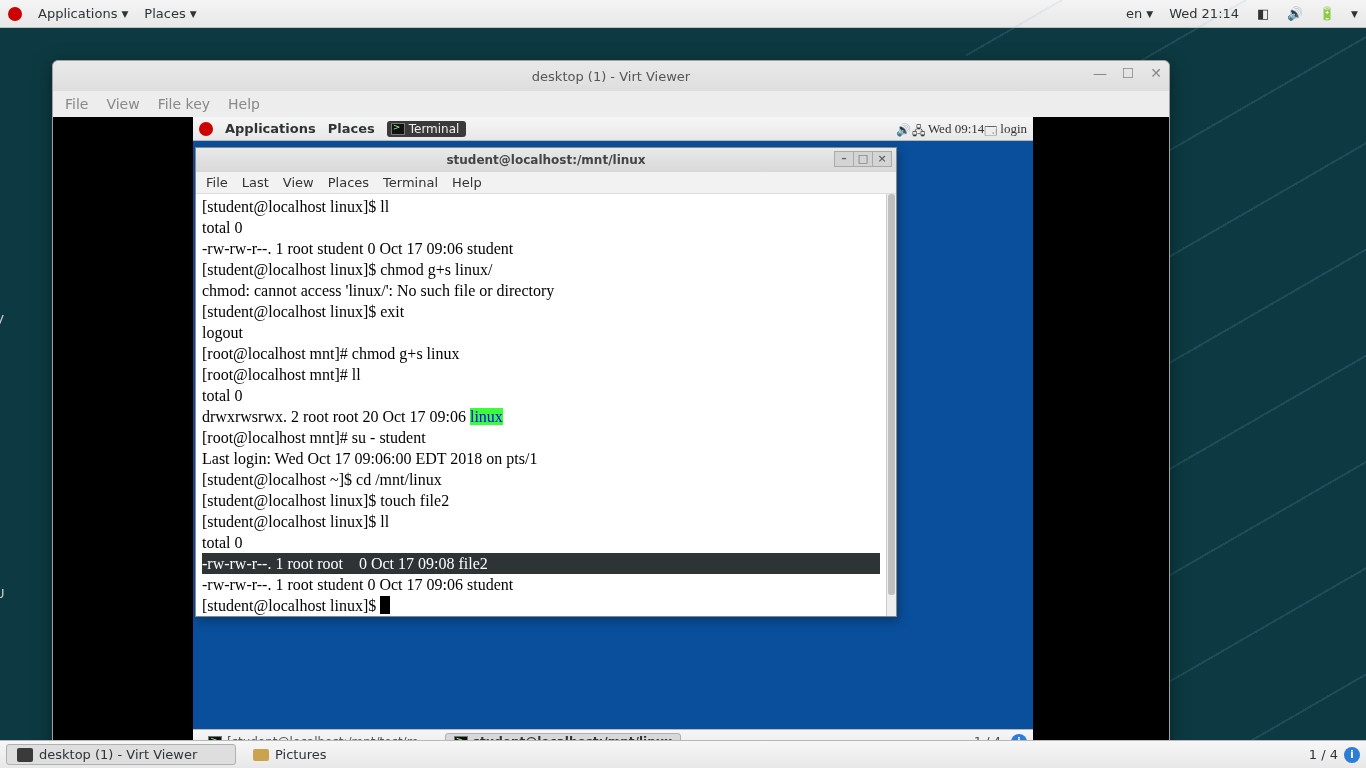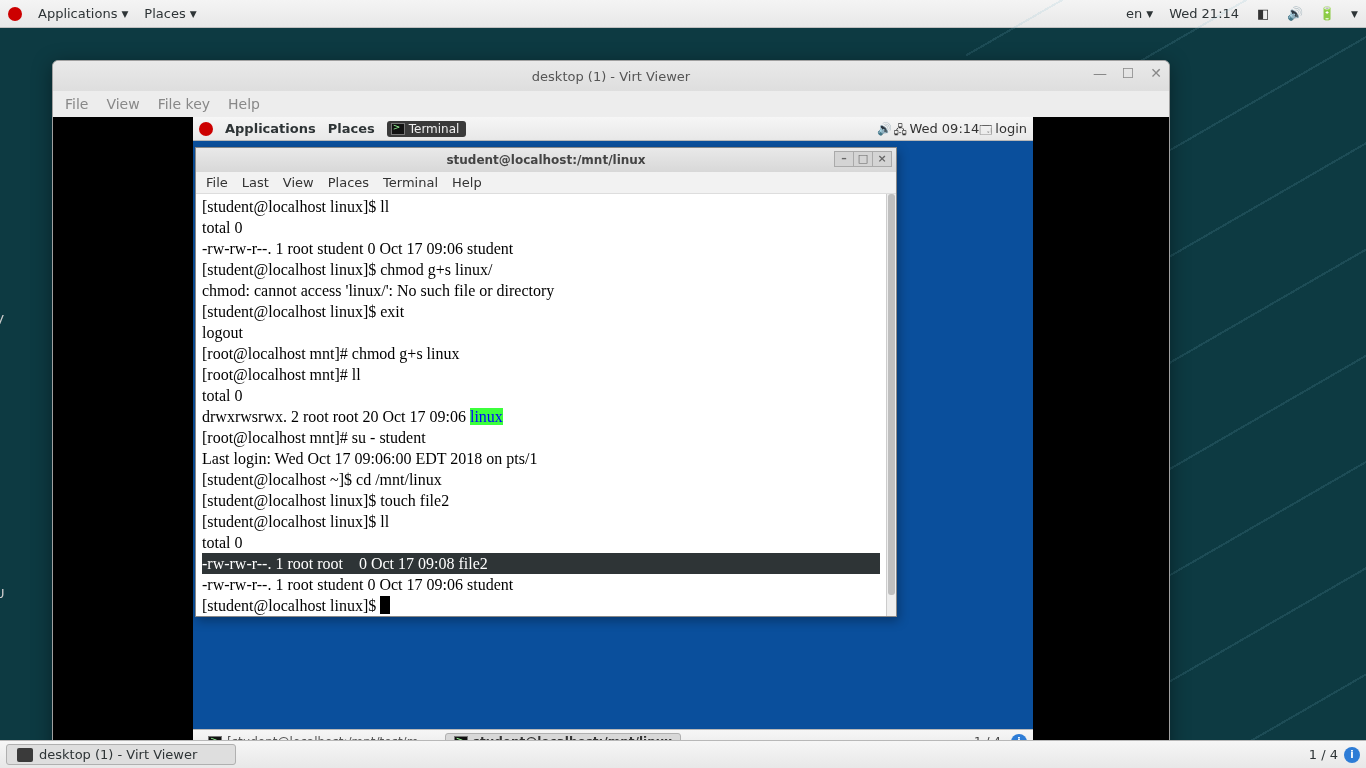--- a/index.html
+++ b/index.html
@@ -59,21 +59,21 @@
   background: linear-gradient(#f6f6f6,#e8e8e8);
   border-bottom: 1px solid #b8b8b8;
   display: flex; align-items: center; padding: 0 6px; gap: 12px; font-size: 13px;
 }
 .inner-active-app {
   background: #3a3a3a; color: #eee; padding: 1px 7px 1px 4px; border-radius: 3px;
   display: flex; gap: 4px; align-items: center; font-size: 12px;
 }
 .term-icon { width: 14px; height: 12px; background: #111; border: 1px solid #777; display: inline-block; position: relative; }
 .term-icon::after { content: ">"; position: absolute; left: 1px; top: -2px; color: #9f9; font-size: 9px; }
-.inner-right { margin-left: auto; display: flex; color: #333; }
+.inner-right { margin-left: auto; display: flex; align-items: center; color: #333; font-family: Liberation Serif, serif; }
 .vol-icon, .net-icon, .graphite-icon { width: 16px; height: 14px; display: inline-block; }
 .vol-icon::before { content: "🔊"; font-size: 12px; }
 .net-icon::before { content: "🖧"; font-size: 12px; }
 .graphite-icon::before { content: "🗔"; font-size: 12px; }
 .terminal-window {
   position: absolute; top: 30px; left: 2px; width: 702px; height: 470px;
   background: #fff; border: 1px solid #888; box-shadow: 2px 4px 10px rgba(0,0,0,.3);
 }
 .term-titlebar {
   height: 24px; background: linear-gradient(#e9e9e9,#d8d8d8);
@@ -239,16 +239,20 @@
       </div>
     </div>
   </div>
 </div>
 
 <div class="host-taskbar">
   <div class="host-task-btn active">
     <span style="width:16px;height:14px;background:#3a3a3a;display:inline-block;border-radius:2px;"></span>
     <span>desktop (1) - Virt Viewer</span>
   </div>
+  <div class="host-task-btn">
+    <span class="folder-ico"></span>
+    <span>Pictures</span>
+  </div>
   <span class="spacer"></span>
   <span>1 / 4</span>
   <span class="info-ico">i</span>
 </div>
 
 </body></html>

